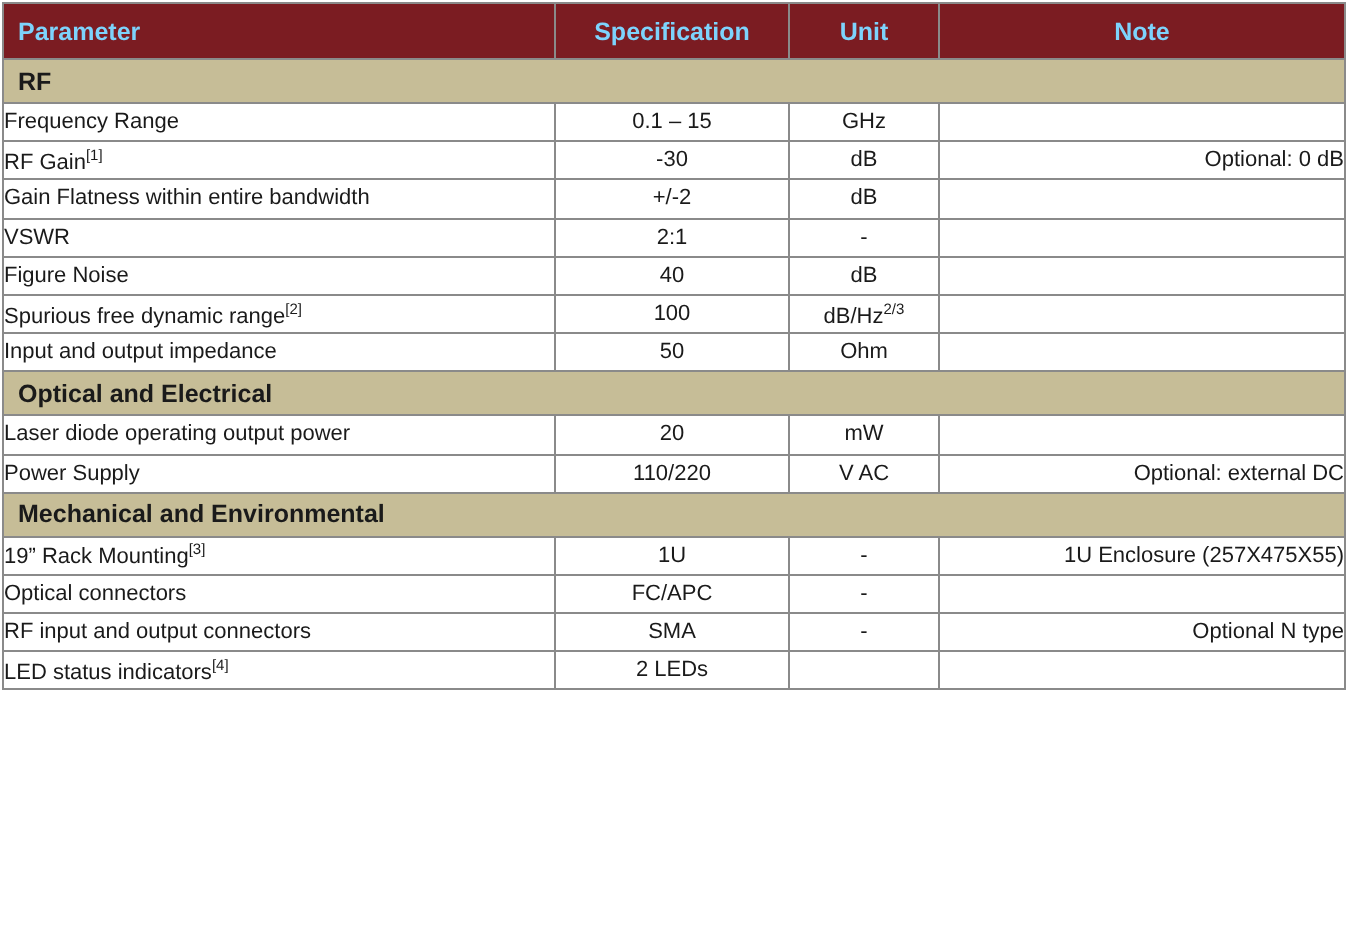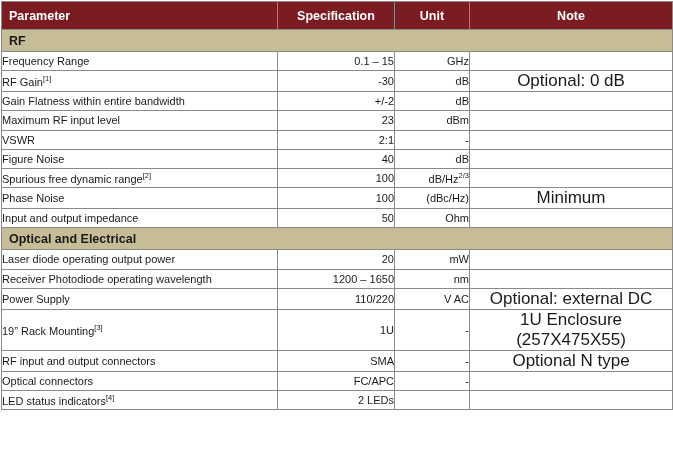--- a/index.html
+++ b/index.html
@@ -26,45 +26,45 @@
   table.spec col.c-unit  { width: 75px; }
   table.spec col.c-note  { width: 203px; }
 
   table.spec th, table.spec td {
     border: 1px solid #8a8a8a;
     padding: 0;
     vertical-align: middle;
   }
   thead th {
     background: #7b1c22;
-    color: #ffffff;
+    color: #7dd3fc;
     font-weight: bold;
     font-size: 12.5px;
     height: 27px;
     text-align: center;
     border: 1px solid #7b1c22;
   }
   thead th.th-param {
     text-align: left;
     padding-left: 7px;
   }
   tr.row { height: 19.2px; margin-left: 20px; }
   td.param {
     text-align: left;
     padding-left: 11px;
     font-size: 11px;
   }
   td.val, td.unit {
-    text-align: right;
+    text-align: center;
     font-size: 11px;
   }
   td.note {
-    text-align: center;
+    text-align: right;
     padding-left: 7px;
-    font-size: 17px;
+    font-size: 11px;
   }
   tr.section td {
     background: #c6bd97;
     font-weight: bold;
     font-size: 12.5px;
     height: 21px;
   }
   tr.section td.param {
     padding-left: 7px;
   }
@@ -105,93 +105,78 @@
         <td class="unit">dB</td>
         <td class="note">Optional: 0 dB</td>
       </tr>
       <tr class="row">
         <td class="param">Gain Flatness within entire bandwidth</td>
         <td class="val">+/-2</td>
         <td class="unit">dB</td>
         <td class="note"></td>
       </tr>
       <tr class="row">
-        <td class="param">Maximum RF input level</td>
-        <td class="val">23</td>
-        <td class="unit">dBm</td>
-        <td class="note"></td>
-      </tr>
-      <tr class="row">
         <td class="param">VSWR</td>
         <td class="val">2:1</td>
         <td class="unit">-</td>
         <td class="note"></td>
       </tr>
       <tr class="row">
         <td class="param">Figure Noise</td>
         <td class="val">40</td>
         <td class="unit">dB</td>
         <td class="note"></td>
       </tr>
       <tr class="row">
         <td class="param">Spurious free dynamic range<sup>[2]</sup></td>
         <td class="val">100</td>
         <td class="unit">dB/Hz<span class="subsup">2/3</span></td>
         <td class="note"></td>
       </tr>
       <tr class="row">
-        <td class="param">Phase Noise</td>
-        <td class="val">100</td>
-        <td class="unit">(dBc/Hz)</td>
-        <td class="note">Minimum</td>
-      </tr>
-      <tr class="row">
         <td class="param">Input and output impedance</td>
         <td class="val">50</td>
         <td class="unit">Ohm</td>
         <td class="note"></td>
       </tr>
       <tr class="row section">
         <td class="param" colspan="4">Optical and Electrical</td>
       </tr>
       <tr class="row">
         <td class="param">Laser diode operating output power</td>
         <td class="val">20</td>
         <td class="unit">mW</td>
         <td class="note"></td>
       </tr>
       <tr class="row">
-        <td class="param">Receiver Photodiode operating wavelength</td>
-        <td class="val">1200 – 1650</td>
-        <td class="unit">nm</td>
-        <td class="note"></td>
-      </tr>
-      <tr class="row">
         <td class="param">Power Supply</td>
         <td class="val">110/220</td>
         <td class="unit">V AC</td>
         <td class="note">Optional: external DC</td>
+      </tr>
+      <tr class="row section">
+        <td class="param" colspan="4">Mechanical and Environmental</td>
       </tr>
       <tr class="row">
         <td class="param">19” Rack Mounting<sup>[3]</sup></td>
         <td class="val">1U</td>
         <td class="unit">-</td>
         <td class="note">1U Enclosure (257X475X55)</td>
       </tr>
       <tr class="row">
+        <td class="param">Optical connectors</td>
+        <td class="val">FC/APC</td>
+        <td class="unit">-</td>
+        <td class="note"></td>
+      </tr>
+      <tr class="row">
         <td class="param">RF input and output connectors</td>
         <td class="val">SMA</td>
         <td class="unit">-</td>
         <td class="note">Optional N type</td>
-      </tr>
-      <tr class="row">
-        <td class="param">Optical connectors</td>
-        <td class="val">FC/APC</td>
-        <td class="unit">-</td>
-        <td class="note"></td>
       </tr>
       <tr class="row">
         <td class="param">LED status indicators<sup>[4]</sup></td>
         <td class="val">2 LEDs</td>
         <td class="unit"></td>
         <td class="note"></td>
       </tr>
     </tbody>
 </table>
 

